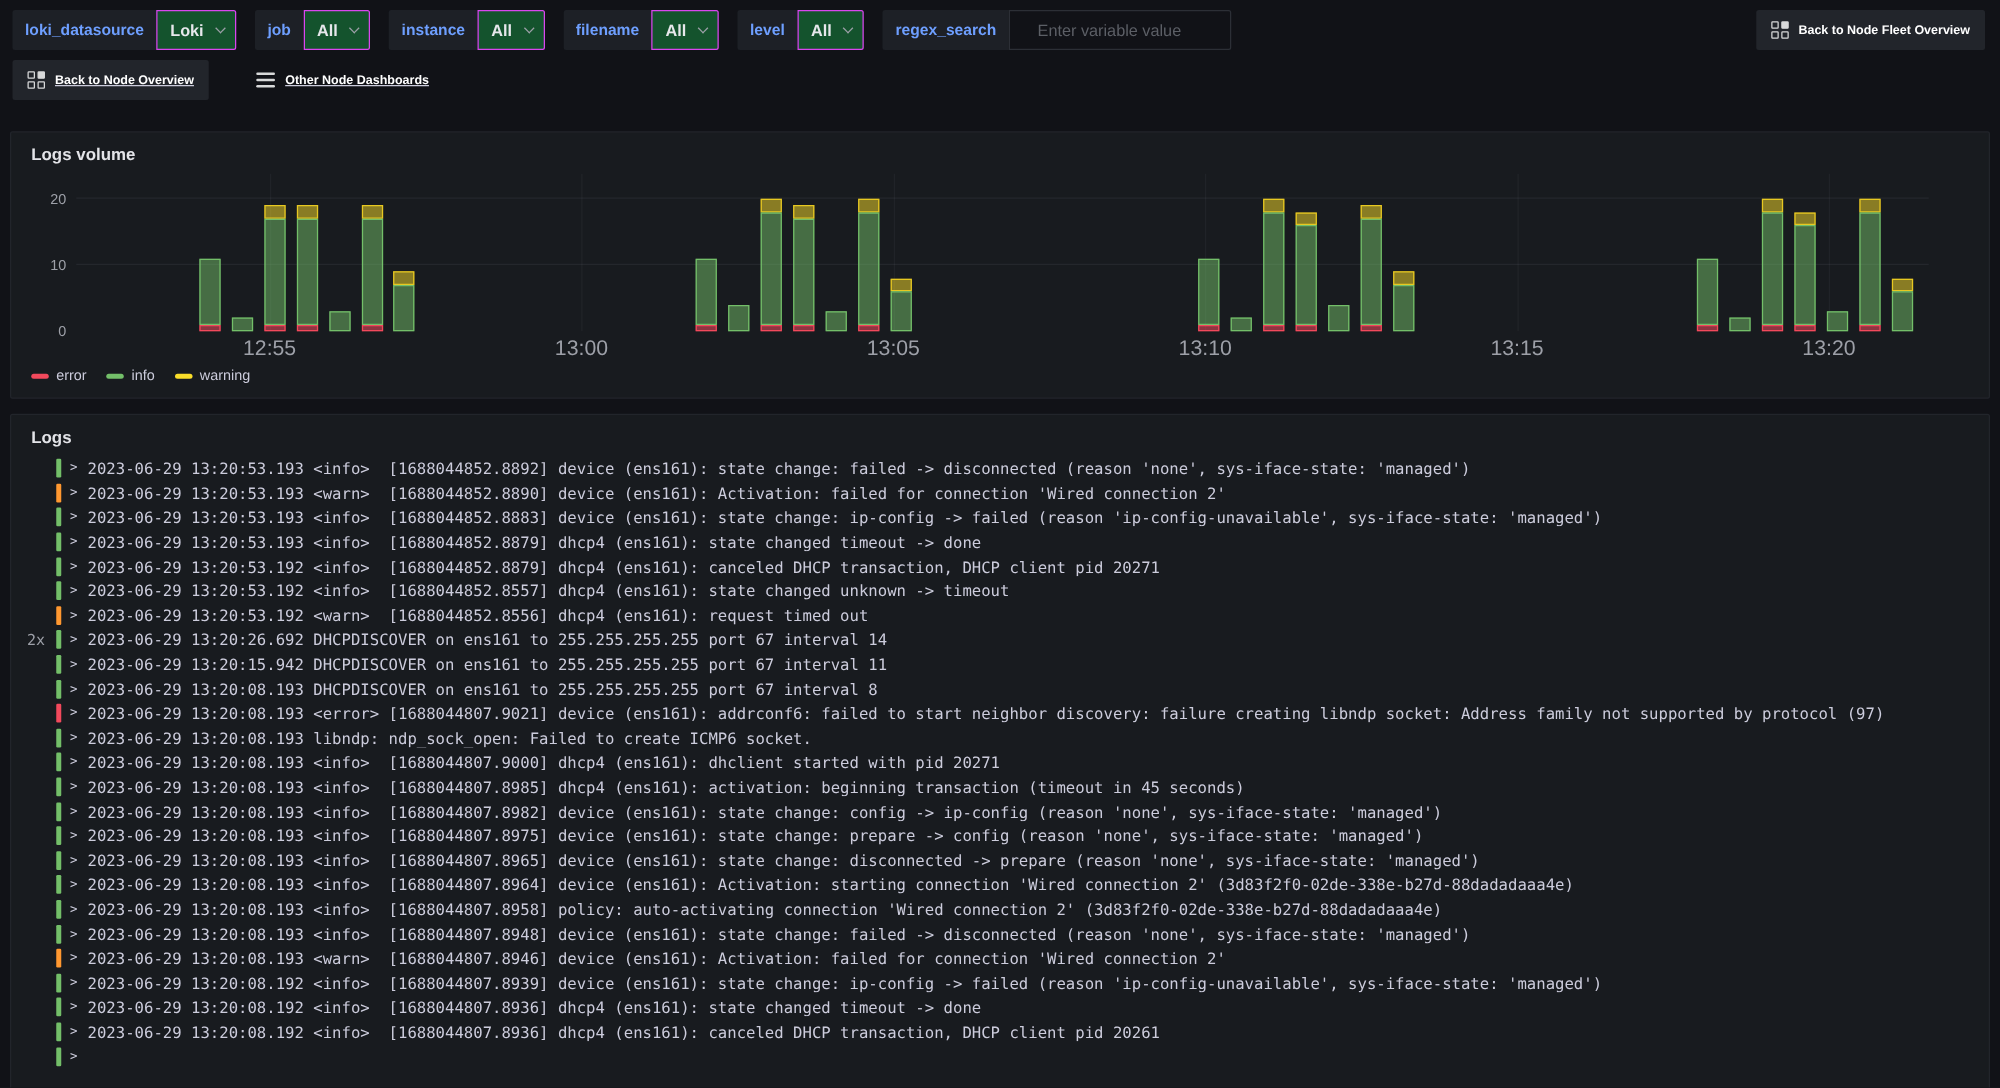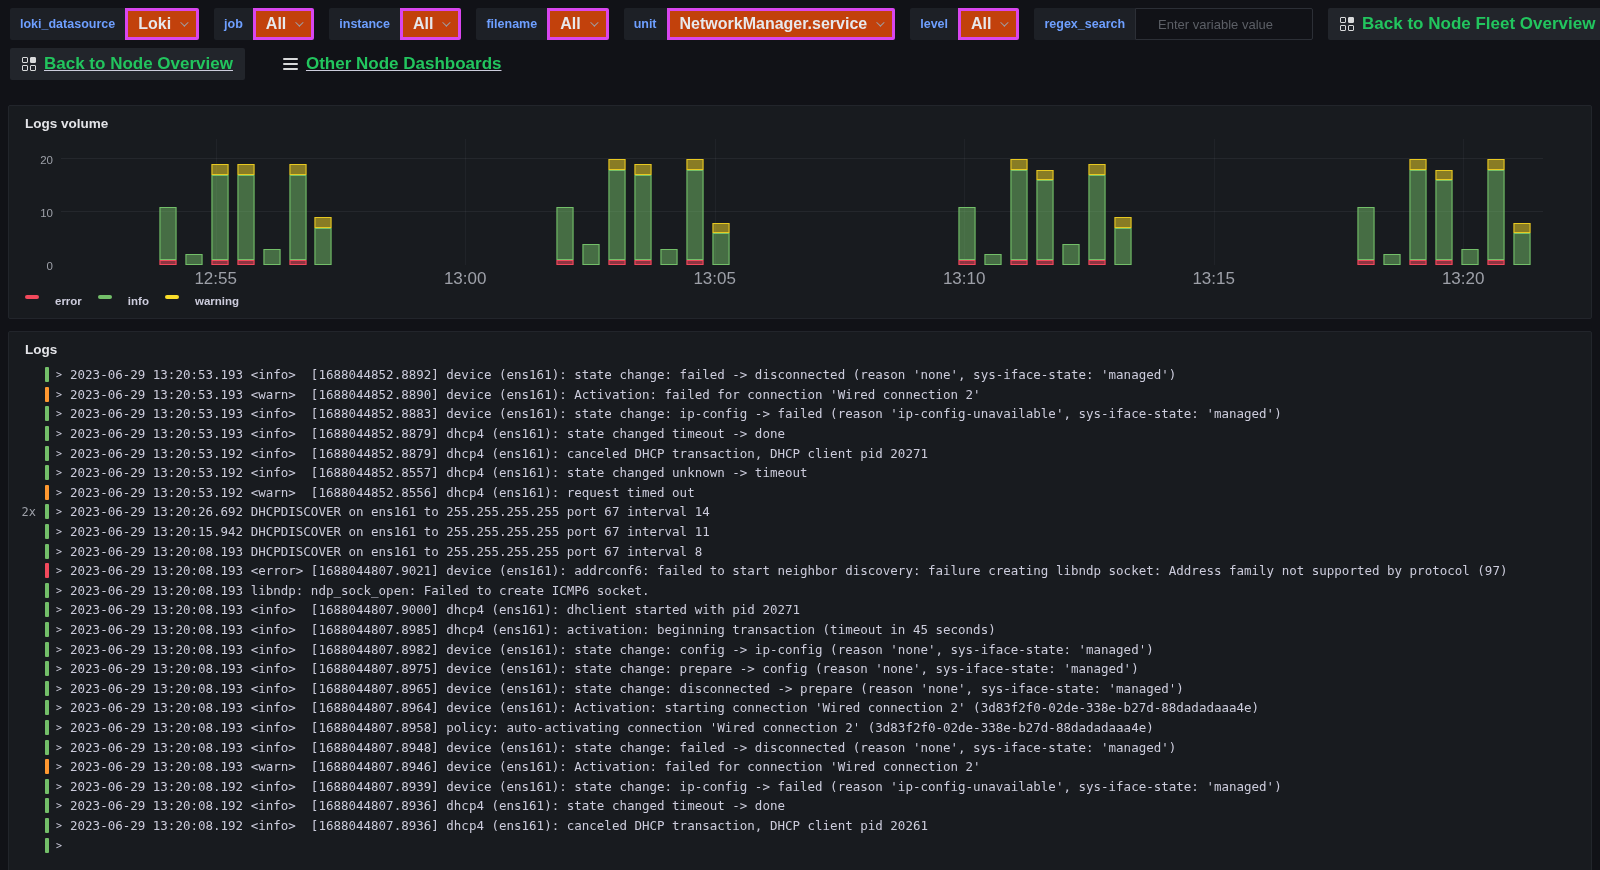--- a/index.html
+++ b/index.html
@@ -13,38 +13,38 @@
   
   .toolbar-row1 { display: flex; align-items: center; padding: 8px 12px 4px 10px; gap: 15px; }
   .toolbar-row2 { display: flex; align-items: center; padding: 4px 12px 8px 10px; gap: 26px; text-decoration: underline; }
   .var-group { display: flex; align-items: stretch; height: 32px; }
   .var-label {
     background: #1d2026; color: #6e9fff; font-size: 12.5px; font-weight: 600;
     display: flex; align-items: center; padding: 0 10px; border-radius: 2px 0 0 2px;
     white-space: nowrap;
   }
   .var-select {
-    background: #c2410c; border: 3px solid #d946ef; border-radius: 0 2px 2px 0;
+    background: #14532d; border: 1px solid #d946ef; border-radius: 0 2px 2px 0;
     display: flex; align-items: center; gap: 9px; padding: 0 10px; cursor: pointer;
-    font-size: 16px; color: #e7e8ec; font-weight: 600; white-space: nowrap;
+    font-size: 13px; color: #e7e8ec; font-weight: 600; white-space: nowrap;
   }
   .caret {
     width: 6px; height: 6px; border-right: 1.6px solid #9da0a8; border-bottom: 1.6px solid #9da0a8;
     transform: rotate(45deg) translateY(-2px); display: inline-block;
   }
   .var-input {
     background: #111217; border: 1px solid #2c2f36; border-radius: 0 2px 2px 0;
     color: #e7e8ec; font-size: 13px; padding: 0 22px; width: 178px; outline: none;
     font-family: "Liberation Sans", sans-serif;
   }
   .var-input::placeholder { color: #5c5f66; }
   .btn {
     background: #22252b; border: none; border-radius: 2px; height: 32px;
     display: flex; align-items: center; gap: 8px; padding: 0 12px;
-    color: #22c55e; font-size: 17px; font-weight: 700; cursor: pointer;
+    color: #ffffff; font-size: 10px; font-weight: 700; cursor: pointer;
     font-family: "Liberation Sans", sans-serif; white-space: nowrap;
   }
   .btn.flat { background: transparent; }
   .push-right { margin-left: auto; }
   .apps-icon { display: grid; grid-template-columns: 6px 6px; grid-template-rows: 6px 6px; gap: 2px; }
   .apps-icon i { border: 1.4px solid #d8d9da; border-radius: 1px; }
   .apps-icon i.filled { background: #d8d9da; }
   .burger-icon { display: flex; flex-direction: column; gap: 3px; width: 15px; }
   .burger-icon i { height: 2px; background: #d8d9da; border-radius: 1px; }
 
@@ -67,21 +67,21 @@
     font-size: 11.5px; color: #9da0a8;
   }
   .bar { position: absolute; bottom: 0; width: 17px; display: flex; flex-direction: column-reverse; transform: translateX(-50%); }
   .seg { width: 100%; border: 1px solid; }
   .seg.error   { background: rgba(242,73,92,0.55);  border-color: #f2495c; }
   .seg.info    { background: rgba(115,191,105,0.50); border-color: #73bf69; }
   .seg.warning { background: rgba(250,222,42,0.50); border-color: #e7c821; }
   .xaxis { position: relative; height: 16px; margin: 4px 48px 0 52px; }
   .xtick { position: absolute; transform: translateX(-50%); font-size: 17px; color: #9da0a8; white-space: nowrap; }
   .legend { display: flex; gap: 16px; margin: 10px 0 0 16px; align-items: center; }
-  .legend-item { display: flex; align-items: flex-start; gap: 16px; cursor: pointer; font-weight: bold; }
+  .legend-item { display: flex; align-items: center; gap: 6px; cursor: pointer; }
   .legend-pill { width: 14px; height: 4px; border-radius: 2px; }
   .legend-label { font-size: 11.5px; color: #ccccdc; }
 
   
   #logs-panel { height: 620px; margin-top: 12px; }
   .log-rows { margin-top: 8px; }
   .log-row { display: flex; align-items: center; height: 19.6px; cursor: pointer; }
   .log-dup {
     width: 36px; flex: none; text-align: right; padding-right: 9px;
     font-family: "DejaVu Sans Mono", monospace; font-size: 12px; color: #9da0a8;
@@ -119,27 +119,20 @@
         <span class="var-label">instance</span>
         <span class="var-select">
           <span>All</span>
           <i class="caret"></i>
         </span>
       </div>
       <div class="var-group">
         <span class="var-label">filename</span>
         <span class="var-select">
           <span>All</span>
-          <i class="caret"></i>
-        </span>
-      </div>
-      <div class="var-group">
-        <span class="var-label">unit</span>
-        <span class="var-select">
-          <span>NetworkManager.service</span>
           <i class="caret"></i>
         </span>
       </div>
       <div class="var-group">
         <span class="var-label">level</span>
         <span class="var-select">
           <span>All</span>
           <i class="caret"></i>
         </span>
       </div>

